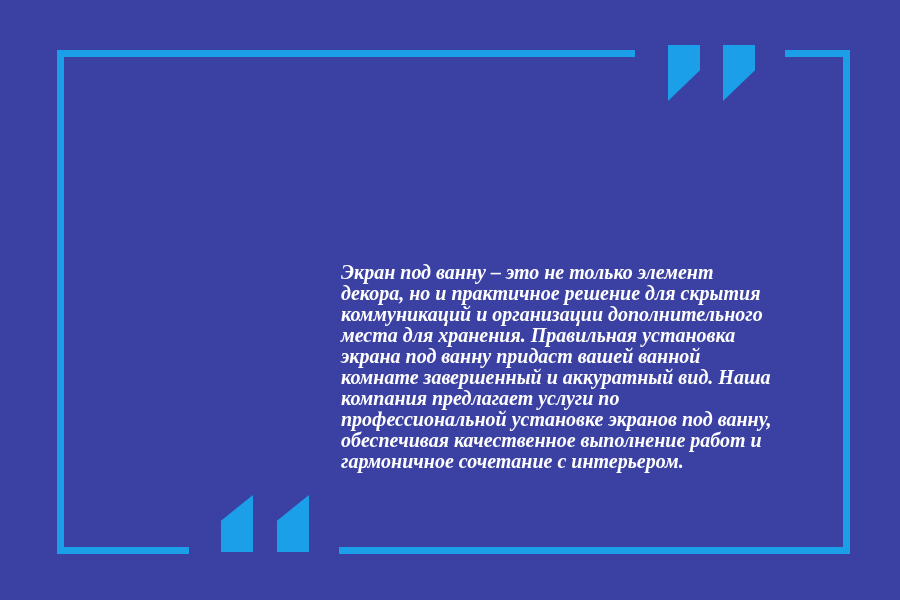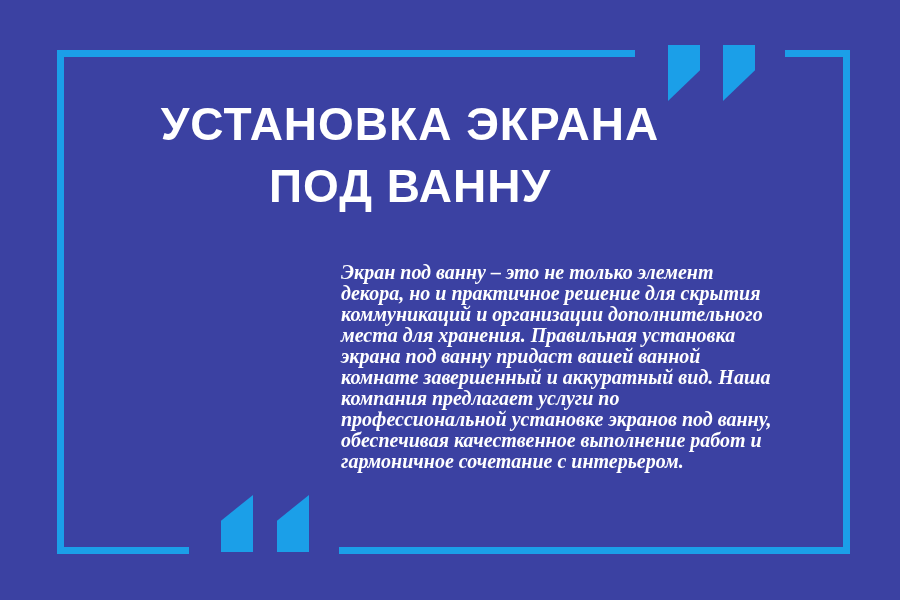--- a/index.html
+++ b/index.html
@@ -98,22 +98,20 @@
   <div class="quote-top">
     <div class="qmark first"></div>
     <div class="qmark second"></div>
   </div>
 
   <div class="quote-bottom">
     <div class="qmark first"></div>
     <div class="qmark second"></div>
   </div>
 
-  <h1 class="title">УСТАНОВКА ЭКРАНА
-ПОД ВАННУ</h1>
 
   <p class="body-text">Экран под ванну – это не только элемент
 декора, но и практичное решение для скрытия
 коммуникаций и организации дополнительного
 места для хранения. Правильная установка
 экрана под ванну придаст вашей ванной
 комнате завершенный и аккуратный вид. Наша
 компания предлагает услуги по
 профессиональной установке экранов под ванну,
 обеспечивая качественное выполнение работ и

